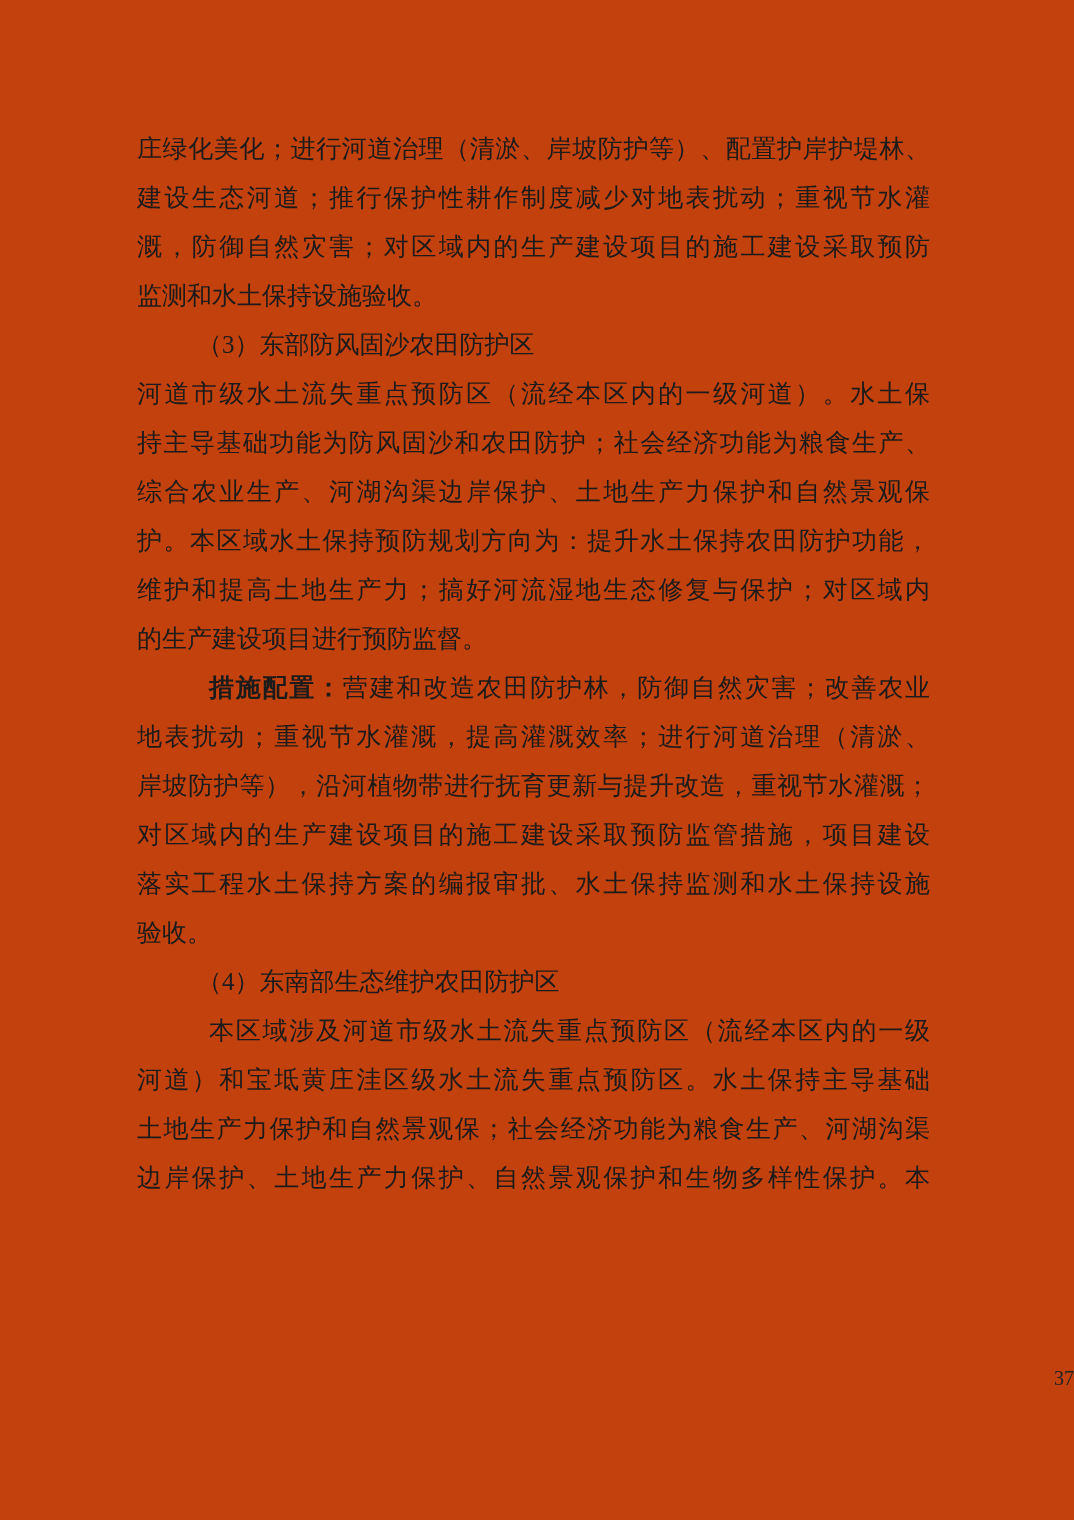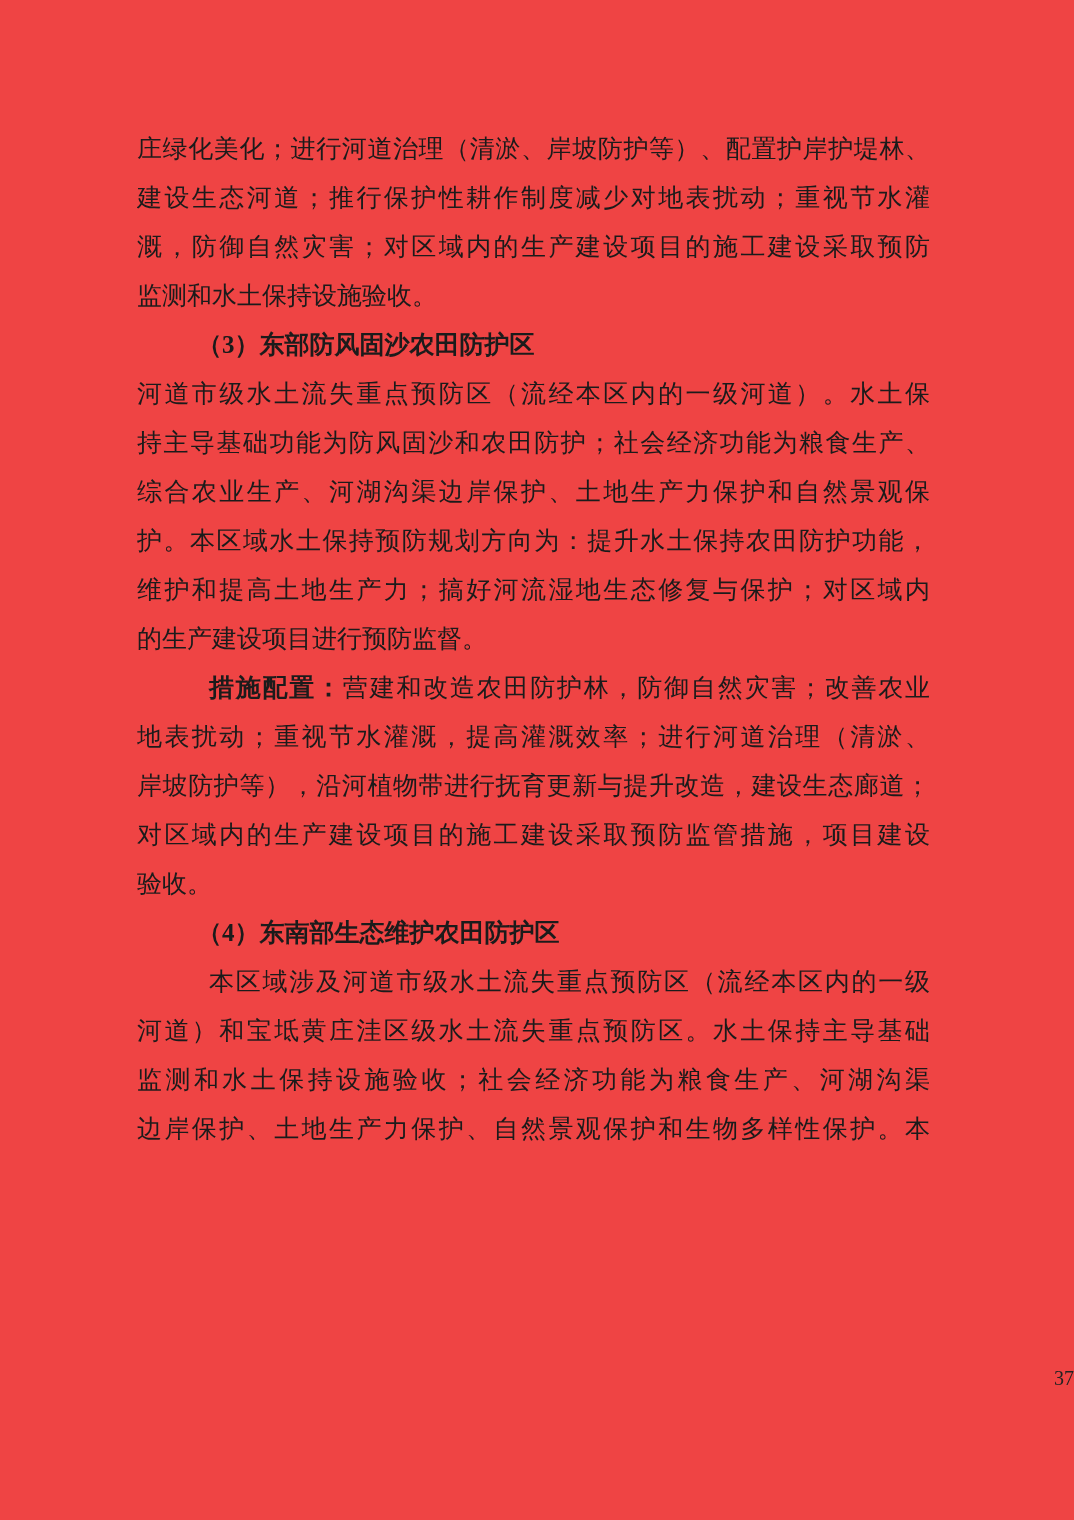--- a/index.html
+++ b/index.html
@@ -1,20 +1,20 @@
 <!DOCTYPE html>
 <html lang="zh"><head>
 <meta charset="utf-8">
 <style>
   html, body { margin: 0; padding: 0; background: #ffffff; }
   .page {
     position: relative;
     width: 1074px;
     height: 1520px;
-    background: #ef4444;
+    background: #c2410c;
     color: #1b1b1b;
     font-family: "Liberation Serif", "DejaVu Serif", serif;
     overflow: hidden;
   }
   .content {
     position: absolute;
     left: 137px;
     top: 124px;
     width: 793px;
   }
@@ -23,21 +23,21 @@
     line-height: 49px;
     height: 49px;
     text-align: justify;
     text-align-last: justify;
     text-justify: inter-character;
     overflow: hidden;
   }
   .line.end  { text-align-last: left; }
   .line.ind  { text-indent: 72px; }
   .heading {
-    font-weight: bold;
+    font-weight: normal;
     text-indent: 60px;
     text-align-last: left;
   }
   .lead { font-weight: bold; font-family: Liberation Mono, monospace; }
   .page-number {
     position: absolute;
     top: 1366px;
     left: 0;
     width: 100%;
     text-align: right;
@@ -63,27 +63,28 @@
     <div class="line">持主导基础功能为防风固沙和农田防护；社会经济功能为粮食生产、</div>
     <div class="line">综合农业生产、河湖沟渠边岸保护、土地生产力保护和自然景观保</div>
     <div class="line">护。本区域水土保持预防规划方向为：提升水土保持农田防护功能，</div>
     <div class="line">维护和提高土地生产力；搞好河流湿地生态修复与保护；对区域内</div>
     <div class="line end">的生产建设项目进行预防监督。</div>
 
     <div class="line ind">
       <span class="lead">措施配置：</span><span>营建和改造农田防护林，防御自然灾害；改善农业</span>
     </div>
     <div class="line">地表扰动；重视节水灌溉，提高灌溉效率；进行河道治理（清淤、</div>
-    <div class="line">岸坡防护等），沿河植物带进行抚育更新与提升改造，建设生态廊道；</div>
+    <div class="line">岸坡防护等），沿河植物带进行抚育更新与提升改造，重视节水灌溉；</div>
     <div class="line">对区域内的生产建设项目的施工建设采取预防监管措施，项目建设</div>
+    <div class="line">落实工程水土保持方案的编报审批、水土保持监测和水土保持设施</div>
     <div class="line end">验收。</div>
 
     <div class="line heading">（4）东南部生态维护农田防护区</div>
 
     <div class="line ind">本区域涉及河道市级水土流失重点预防区（流经本区内的一级</div>
     <div class="line">河道）和宝坻黄庄洼区级水土流失重点预防区。水土保持主导基础</div>
-    <div class="line">监测和水土保持设施验收；社会经济功能为粮食生产、河湖沟渠</div>
+    <div class="line">土地生产力保护和自然景观保；社会经济功能为粮食生产、河湖沟渠</div>
     <div class="line">边岸保护、土地生产力保护、自然景观保护和生物多样性保护。本</div>
 
   </div>
 
   <div class="page-number">37</div>
 </div>
 
 </body></html>

